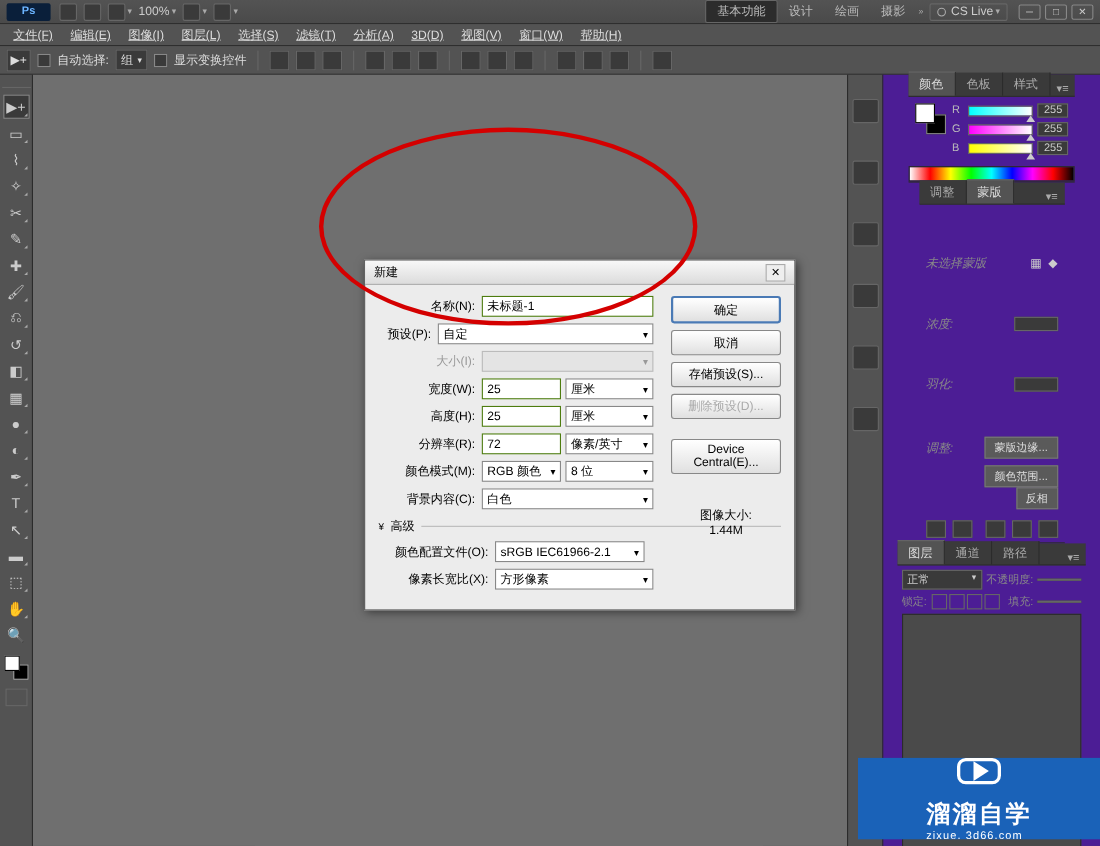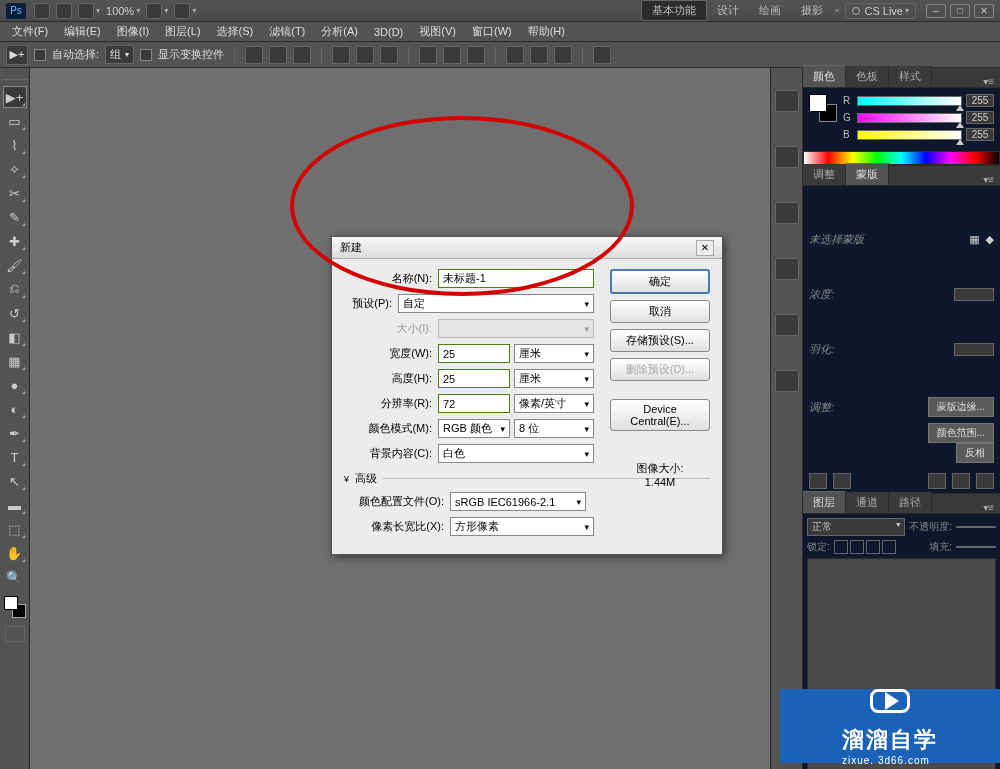--- a/index.html
+++ b/index.html
@@ -1,33 +1,33 @@
 <!DOCTYPE html>
 <html><head>
 <meta charset="utf-8">
 <style>
 * { margin:0; padding:0; box-sizing:border-box; font-family:"Microsoft YaHei",Tahoma,sans-serif; }
 body { width:1000px; height:769px; background:#535353; overflow:hidden; position:relative; }
 
 
 .titlebar { height:22px; background:linear-gradient(#535353,#4a4a4a); display:flex; align-items:center; padding:0 6px; color:#ccc; font-size:11px; border-bottom:1px solid #2b2b2b; }
-.titlebar .ps-logo { width:20px; height:16px; background:#0a1f3a; color:#6cb4ff; font-weight:normal; font-size:10px; display:flex; align-items:center; justify-content:center; border-radius:2px; margin-right:8px; }
+.titlebar .ps-logo { width:40px; height:16px; background:#0a1f3a; color:#6cb4ff; font-weight:bold; font-size:10px; display:flex; align-items:center; justify-content:center; border-radius:2px; margin-right:8px; }
 .titlebar .tb-item { margin-right:6px; display:flex; align-items:center; }
 .titlebar .tb-icon { width:16px; height:16px; background:#3a3a3a; border:1px solid #666; border-radius:2px; }
 .titlebar .tb-dd { margin-left:2px; font-size:8px; color:#aaa; }
 .titlebar .spacer { flex:1; }
 .titlebar .mode-tab { padding:2px 10px; color:#bbb; font-size:11px; }
 .titlebar .mode-tab.active { background:#2c2c2c; border:1px solid #666; border-radius:2px; }
 .titlebar .cslive { border:1px solid #666; padding:1px 6px; border-radius:2px; margin:0 6px; display:flex; align-items:center; }
 .titlebar .csdot { width:8px;height:8px;border:1px solid #aaa;border-radius:50%;margin-right:4px; }
 .titlebar .winbtn { width:20px;height:14px;border:1px solid #888;margin-left:4px;border-radius:2px;display:flex;align-items:center;justify-content:center;font-size:9px;color:#ccc; }
 
 
 .menubar { height:20px; background:#535353; display:flex; align-items:center; padding:0 4px; color:#ddd; font-size:11px; border-bottom:1px solid #2b2b2b; }
-.menubar span { padding:0 8px; cursor:default; }
+.menubar span { padding:0 8px; cursor:default;text-decoration:underline; }
 
 
 .optbar { height:26px; background:#535353; display:flex; align-items:center; padding:0 6px; color:#ddd; font-size:11px; border-bottom:1px solid #2b2b2b; gap:6px; }
 .optbar .tool-ind { width:22px;height:20px;background:#3a3a3a;border:1px solid #666;display:flex;align-items:center;justify-content:center; }
 .optbar .chk { width:12px;height:12px;border:1px solid #888;background:#3a3a3a; }
 .optbar .ddl { background:#3a3a3a;border:1px solid #666;padding:1px 4px;display:flex;align-items:center; }
 .optbar .ddl::after { content:"▾";margin-left:4px;font-size:8px; }
 .optbar .ibtn { width:18px;height:18px;border:1px solid #666;background:#3a3a3a; }
 .optbar .sep { width:1px;height:18px;background:#666;margin:0 4px; }
 
@@ -41,21 +41,21 @@
 .toolcol .swatch { width:22px;height:22px;position:relative;margin-top:6px; }
 .toolcol .swatch .fg { width:14px;height:14px;background:#fff;border:1px solid #000;position:absolute;left:0;top:0; }
 .toolcol .swatch .bg { width:14px;height:14px;background:#000;border:1px solid #aaa;position:absolute;right:0;bottom:0; }
 .toolcol .qm { width:20px;height:16px;border:1px solid #666;margin-top:6px; }
 
 .canvas { flex:1; background:#6f6f6f; position:relative; }
 
 .dockstrip { width:32px; background:#535353; border-left:1px solid #2b2b2b; display:flex; flex-direction:column; align-items:center; padding-top:22px; gap:34px; }
 .dockstrip .di { width:24px;height:22px;border:1px solid #666;background:#3a3a3a;border-radius:2px; }
 
-.panels { width:198px; background:#0f172a; border-left:1px solid #2b2b2b; display:flex; flex-direction:column; font-size:11px; color:#ccc; }
+.panels { width:198px; background:#4c1d95; border-left:1px solid #2b2b2b; display:flex; flex-direction:column; font-size:11px; color:#ccc;align-items:center; }
 
 .pgroup { border-bottom:1px solid #2b2b2b; }
 .ptabs { display:flex; height:20px; background:#3a3a3a; border-bottom:1px solid #2b2b2b; align-items:flex-end; }
 .ptabs .pt { padding:3px 10px; background:#3a3a3a; color:#aaa; font-size:11px; border-right:1px solid #2b2b2b; }
 .ptabs .pt.active { background:#535353; color:#ddd; border-top:1px solid #666; }
 .ptabs .pmenu { margin-left:auto; padding:0 6px; color:#aaa; font-size:10px; }
 
 .pbody { padding:6px; }
 
 .color-body { display:flex; gap:6px; align-items:flex-start; }

